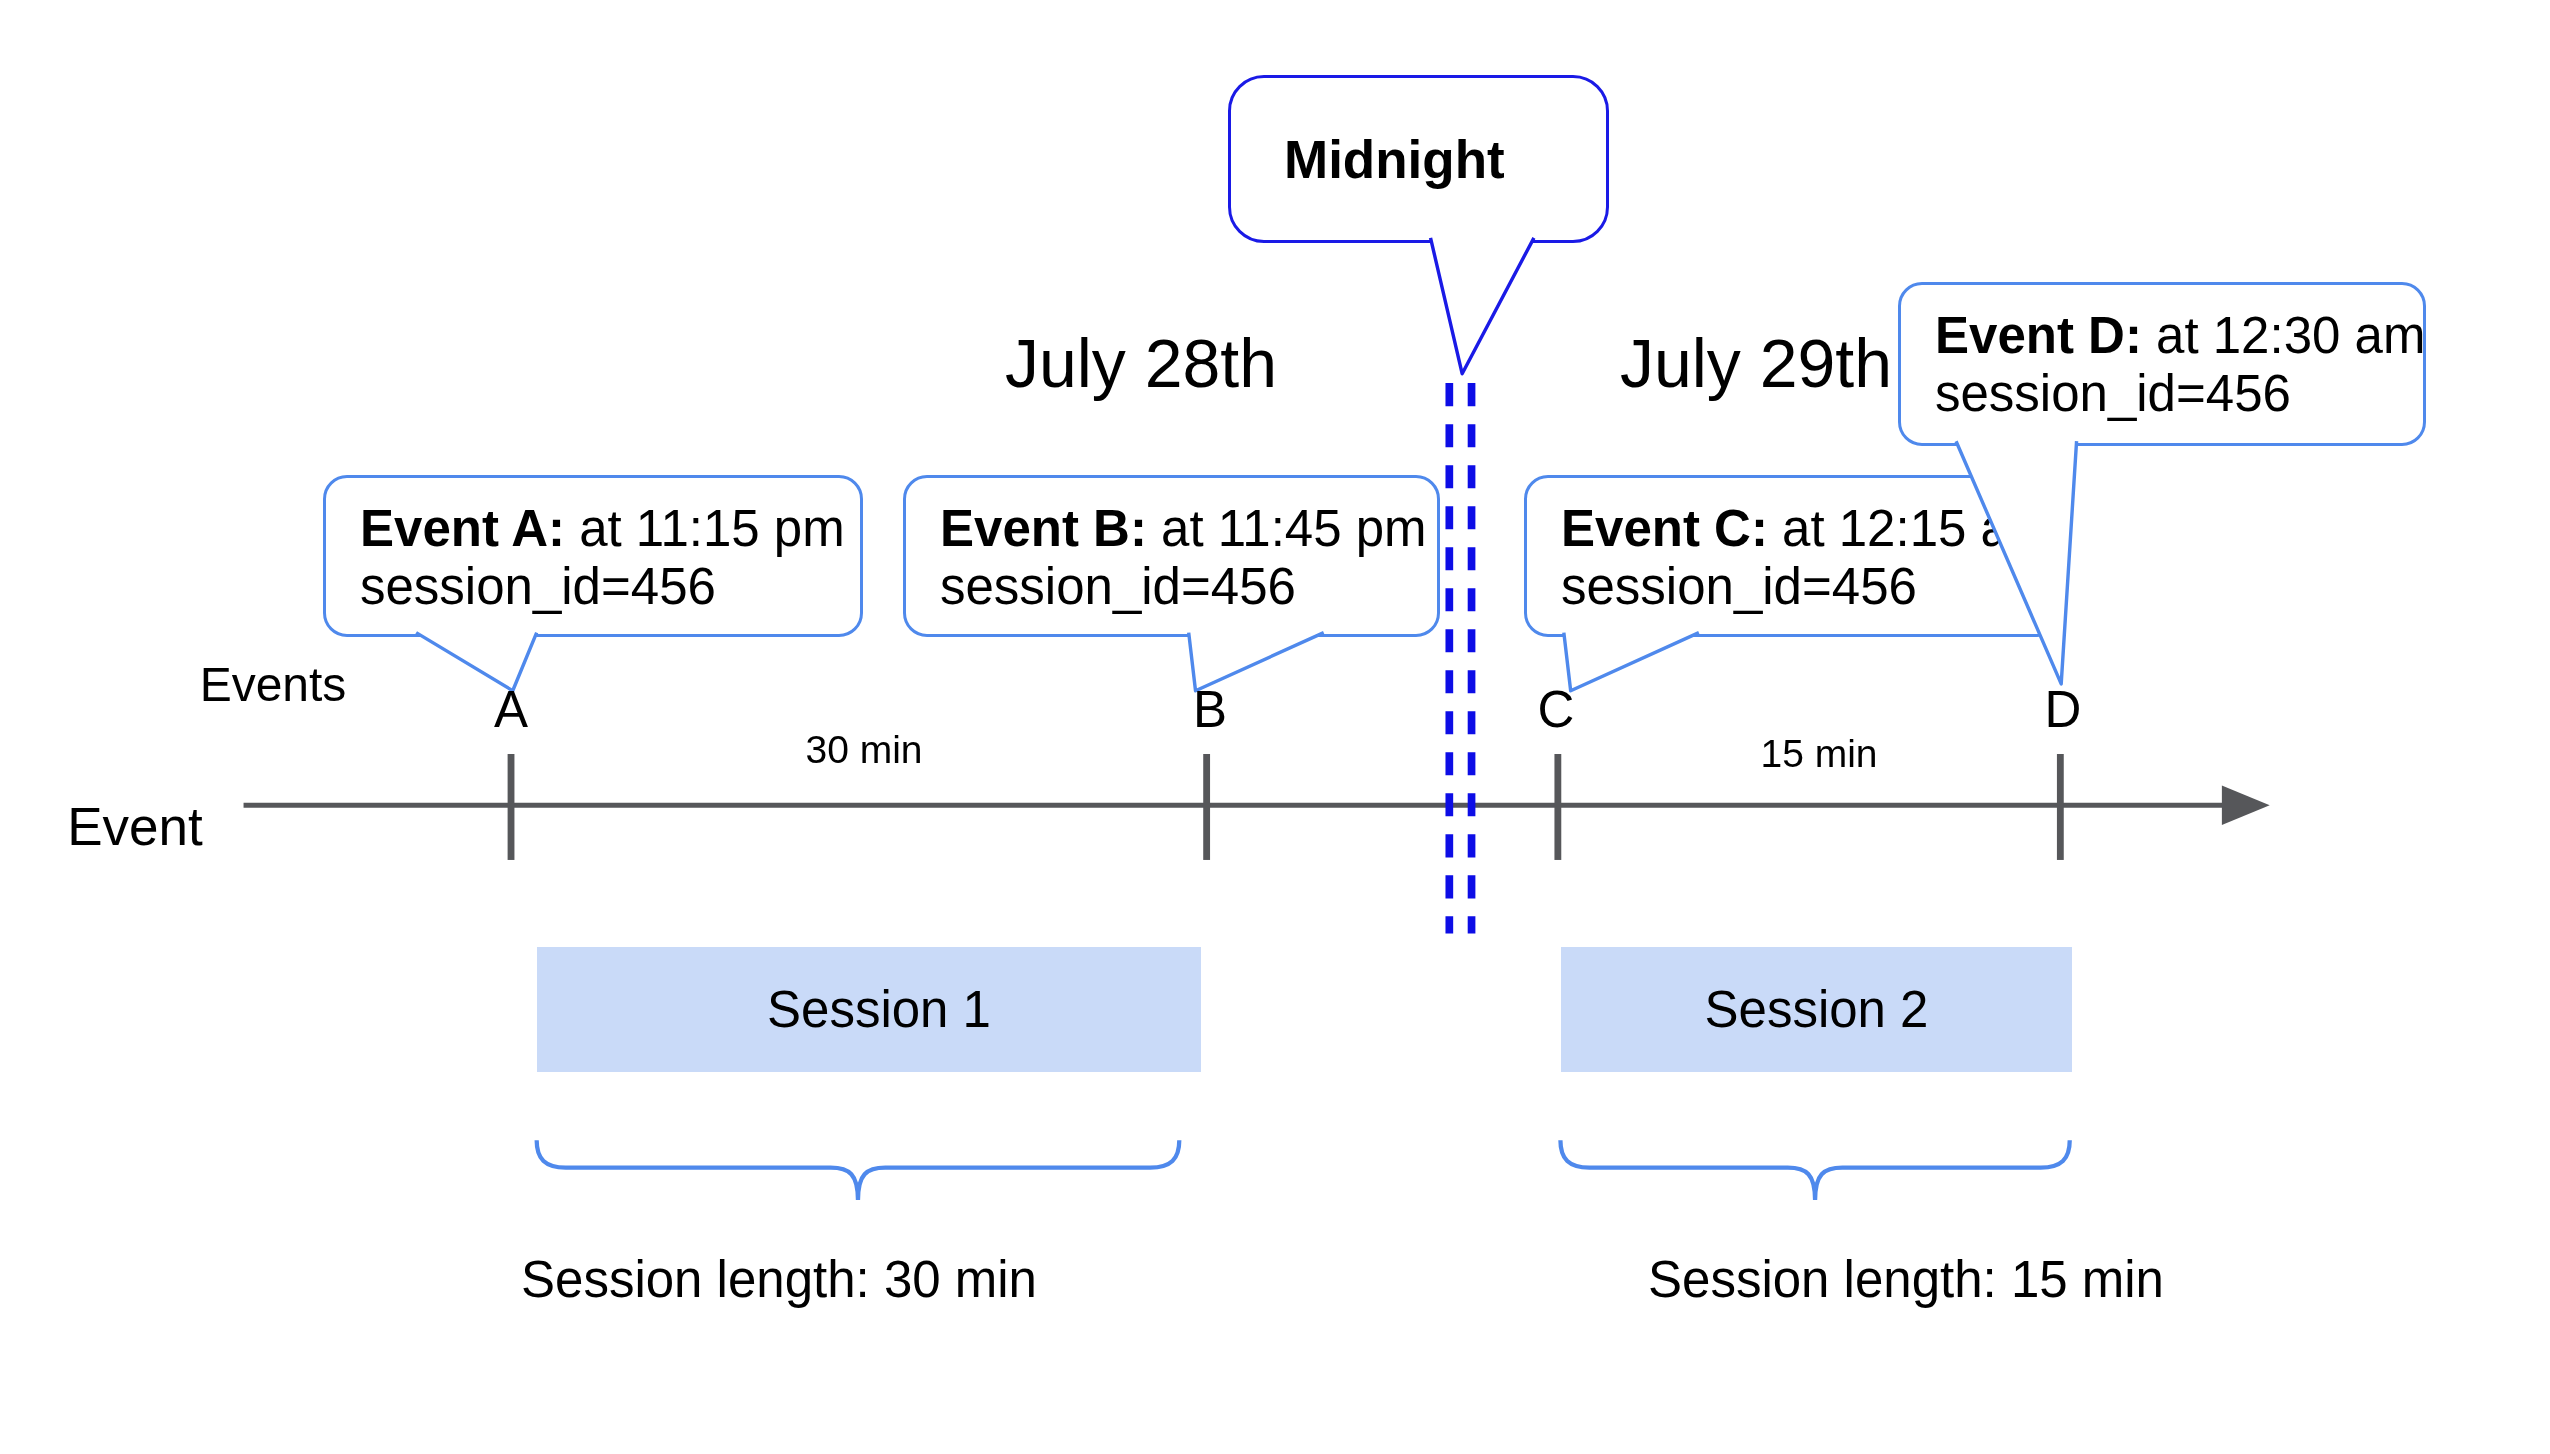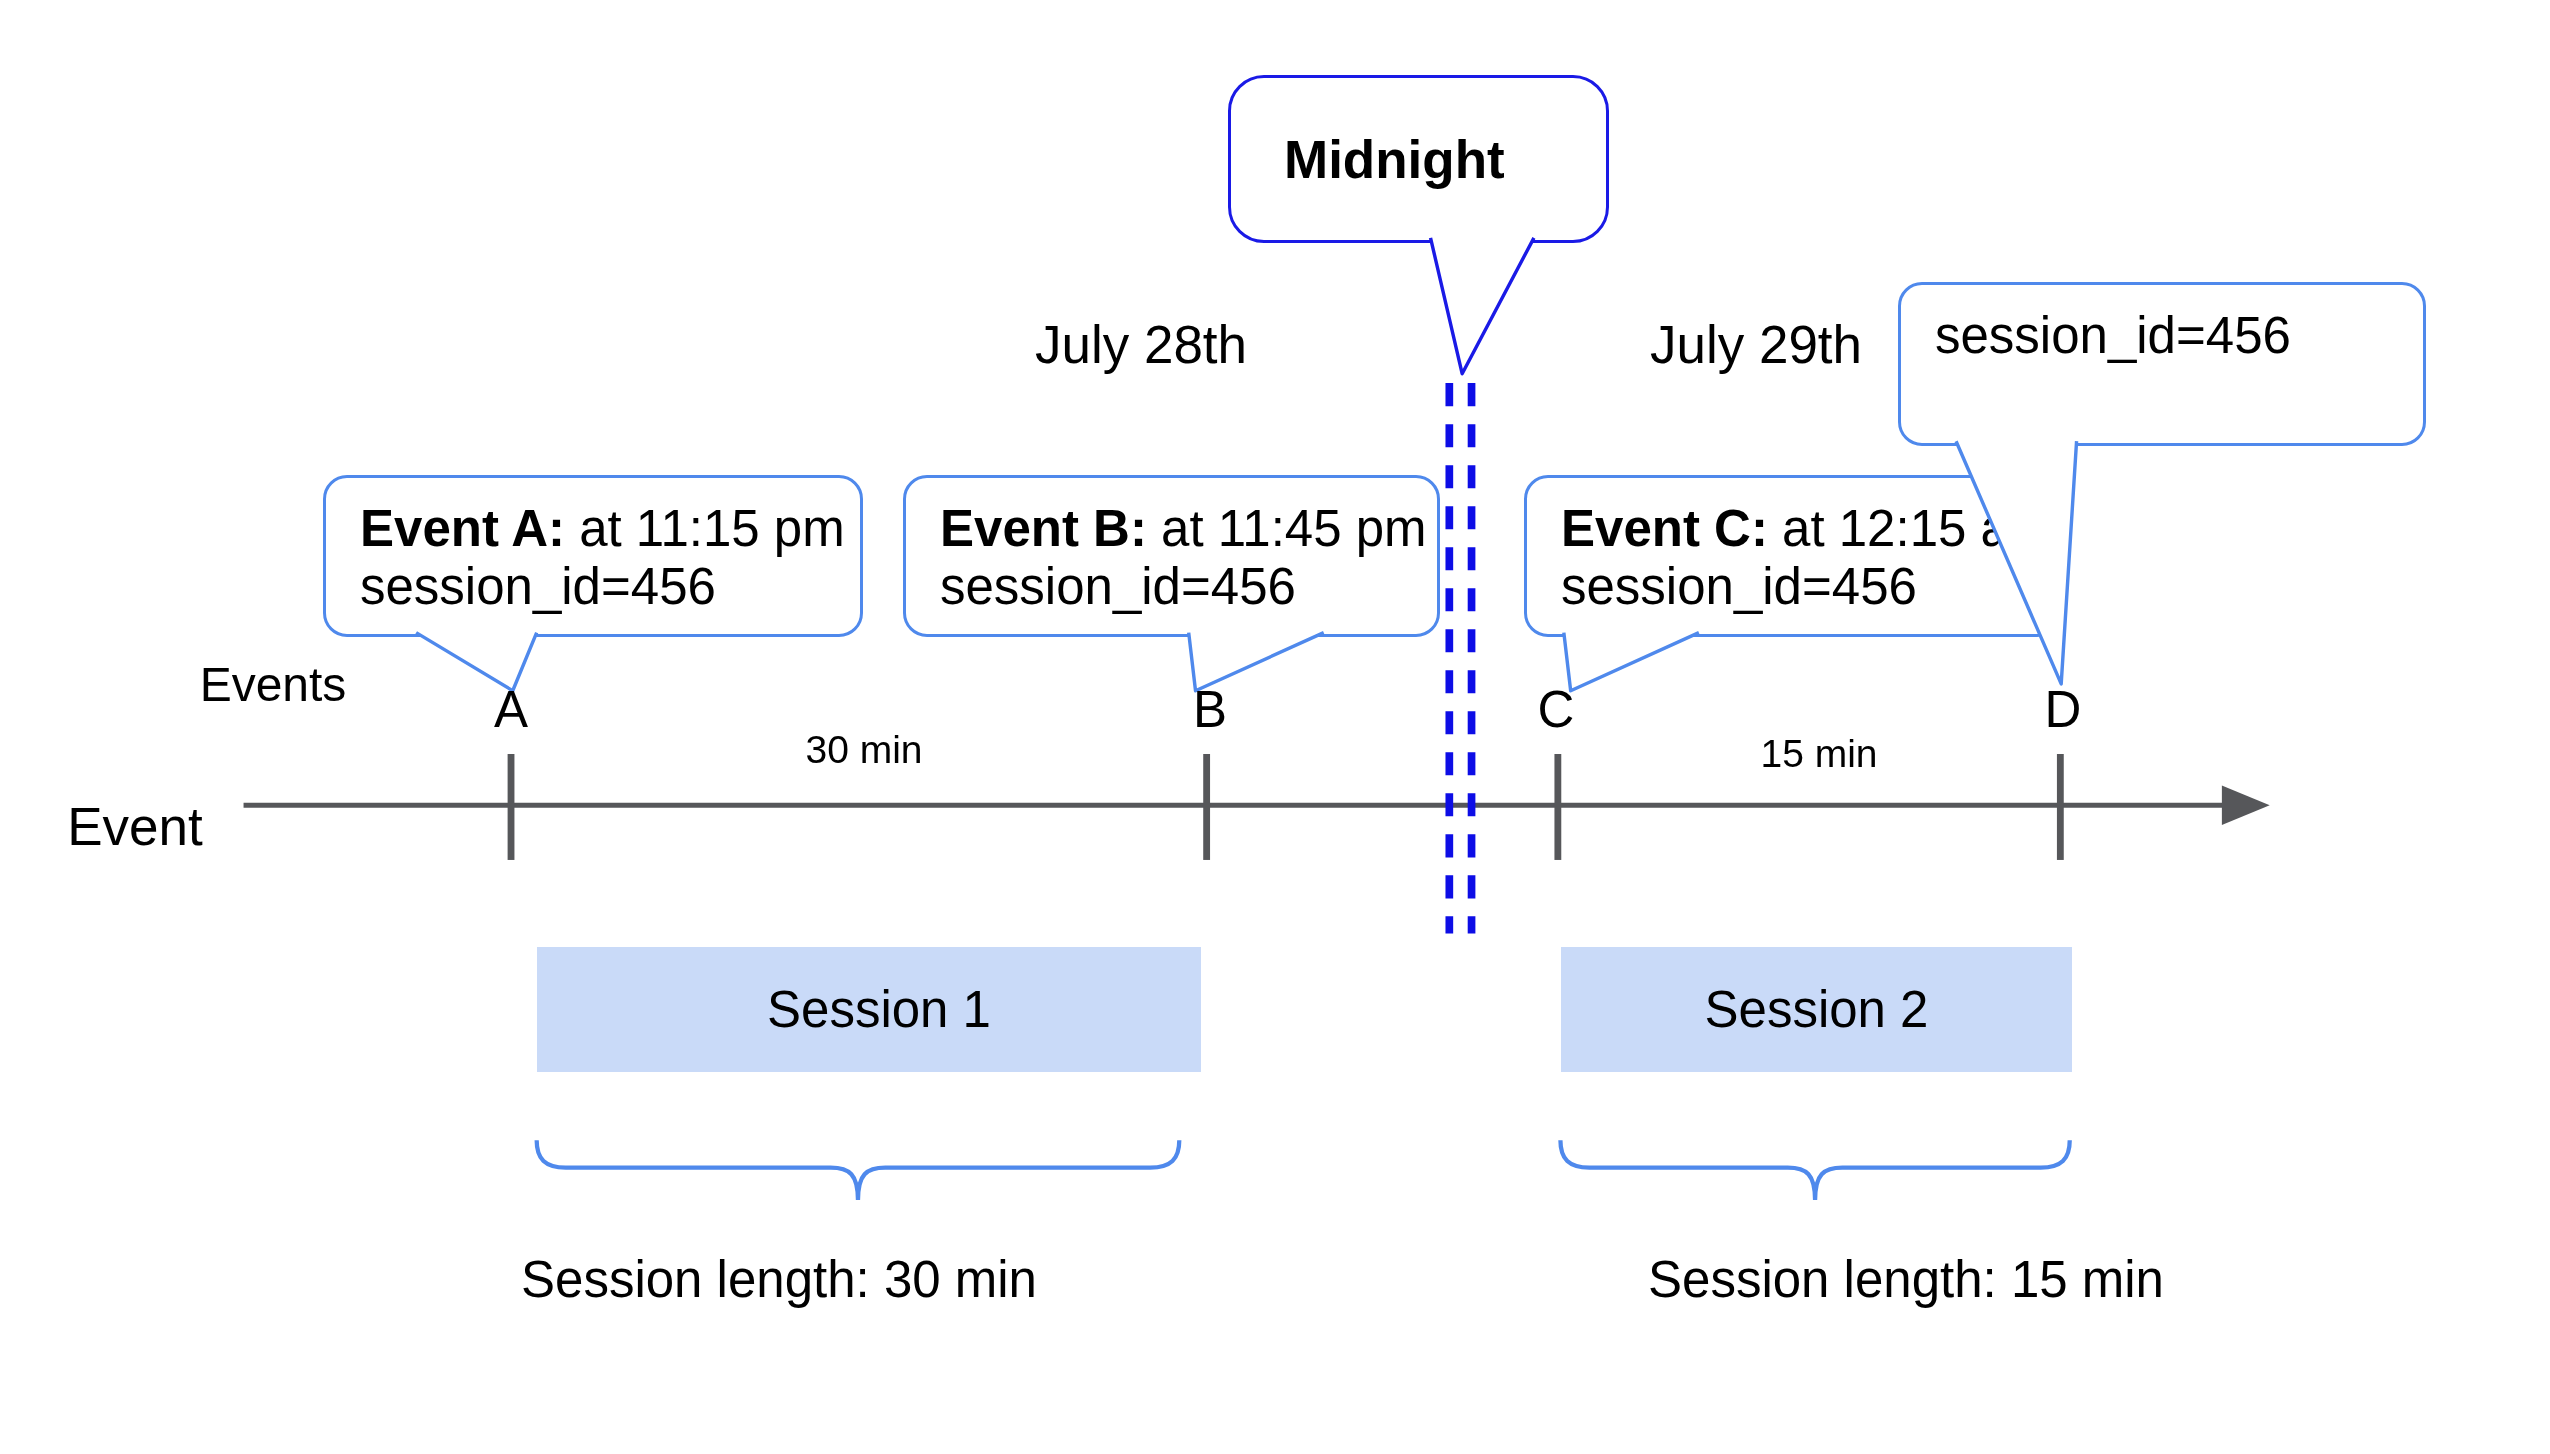--- a/index.html
+++ b/index.html
@@ -45,23 +45,24 @@
     display: flex;
     align-items: center;
     font-size: 53px;
     font-weight: bold;
     padding-left: 53px;
   }
   
   .date-label {
     position: absolute;
     transform: translate(-50%, -50%);
-    font-size: 53px;
+    font-size: 68px;
     z-index: 4;
     white-space: nowrap;
+    margin-top: 19px;
   }
   
   .row-label { position: absolute; transform: translate(-50%, -50%); font-size: 50px; z-index: 4; white-space: nowrap; }
   .tick-letter { position: absolute; transform: translate(-50%, -50%); font-size: 51px; z-index: 4; }
   .gap-label { position: absolute; transform: translate(-50%, -50%); font-size: 39px; z-index: 4; white-space: nowrap; }
   
   .session-box {
     position: absolute;
     top: 947px; height: 125px;
     background: #c9daf8;
@@ -97,20 +98,21 @@
   </div>
   <div class="callout" style="left:903px; top:475px; width:537px; height:162px;">
     <div><span class="bold">Event B:</span><span> at 11:45 pm</span></div>
     <div>session_id=456</div>
   </div>
   <div class="callout" style="left:1524px; top:475px; width:537px; height:162px;">
     <div><span class="bold">Event C:</span><span> at 12:15 am</span></div>
     <div>session_id=456</div>
   </div>
   <div class="callout" style="left:1898px; top:282px; width:528px; height:164px;">
+    <div><span class="bold">Event D:</span><span> at 12:30 am</span></div>
     <div>session_id=456</div>
   </div>
 
   <div class="row-label" style="left:273px; top:684px; font-size:48px;">Events</div>
   <div class="row-label" style="left:135px; top:826px; font-size:53px;">Event</div>
 
   <div class="tick-letter" style="left:511px; top:709px;">A</div>
   <div class="tick-letter" style="left:1210px; top:709px;">B</div>
   <div class="tick-letter" style="left:1556px; top:709px;">C</div>
   <div class="tick-letter" style="left:2063px; top:709px;">D</div>

